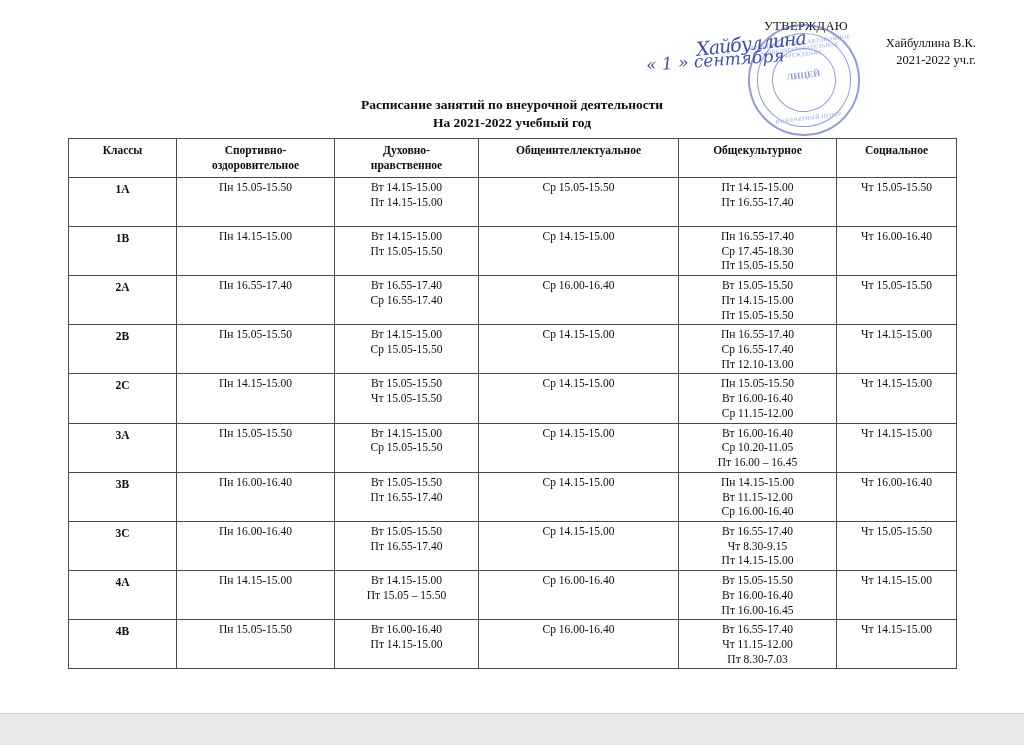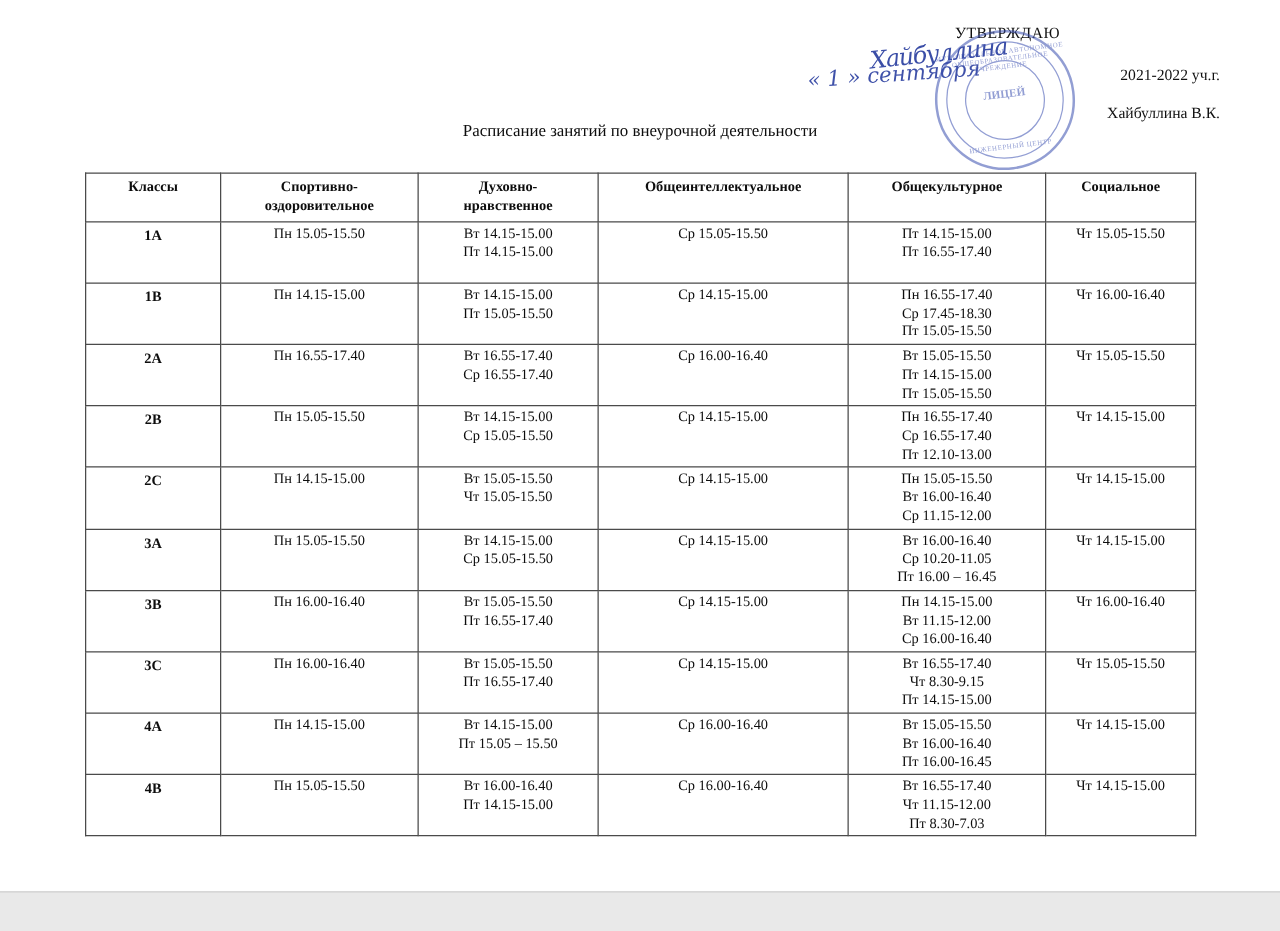--- a/index.html
+++ b/index.html
@@ -55,21 +55,20 @@
   }
   .approval .sign-row {
     position: relative;
     height: 17px;
   }
   .approval .sign-name {
     position: absolute;
     right: 0;
     top: 0;
     white-space: nowrap;
-    margin-top: 47px;
   }
   .signature {
     position: absolute;
     left: 60px;
     top: -4px;
     font-family: "DejaVu Serif", serif;
     font-style: italic;
     font-size: 19px;
     color: #2b3fa0;
     transform: rotate(-6deg);
@@ -150,21 +149,21 @@
   }
 
   
   .doc-title {
     position: absolute;
     left: 0;
     top: 96px;
     width: 1024px;
     text-align: center;
     font-size: 13.5px;
-    font-weight: normal;
+    font-weight: bold;
     line-height: 1.3;
     color: #0d0d0d;
   }
 
   
   .table-wrap {
     position: absolute;
     left: 68px;
     top: 138px;
     width: 888px;
@@ -227,20 +226,21 @@
     </div>
 
     <div class="stamp">
       <div class="stamp-top-text">МУНИЦИПАЛЬНОЕ АВТОНОМНОЕ ОБЩЕОБРАЗОВАТЕЛЬНОЕ УЧРЕЖДЕНИЕ</div>
       <div class="stamp-center">ЛИЦЕЙ</div>
       <div class="stamp-bottom-text">ИНЖЕНЕРНЫЙ ЦЕНТР</div>
     </div>
 
     <div class="doc-title">
       <div>Расписание занятий по внеурочной деятельности</div>
+      <div>На 2021-2022 учебный год</div>
     </div>
 
     <div class="table-wrap">
       <table class="schedule">
         <colgroup>
           <col class="col1">
             <col class="col2">
             <col class="col3">
           <col class="col4">
             <col class="col5">

